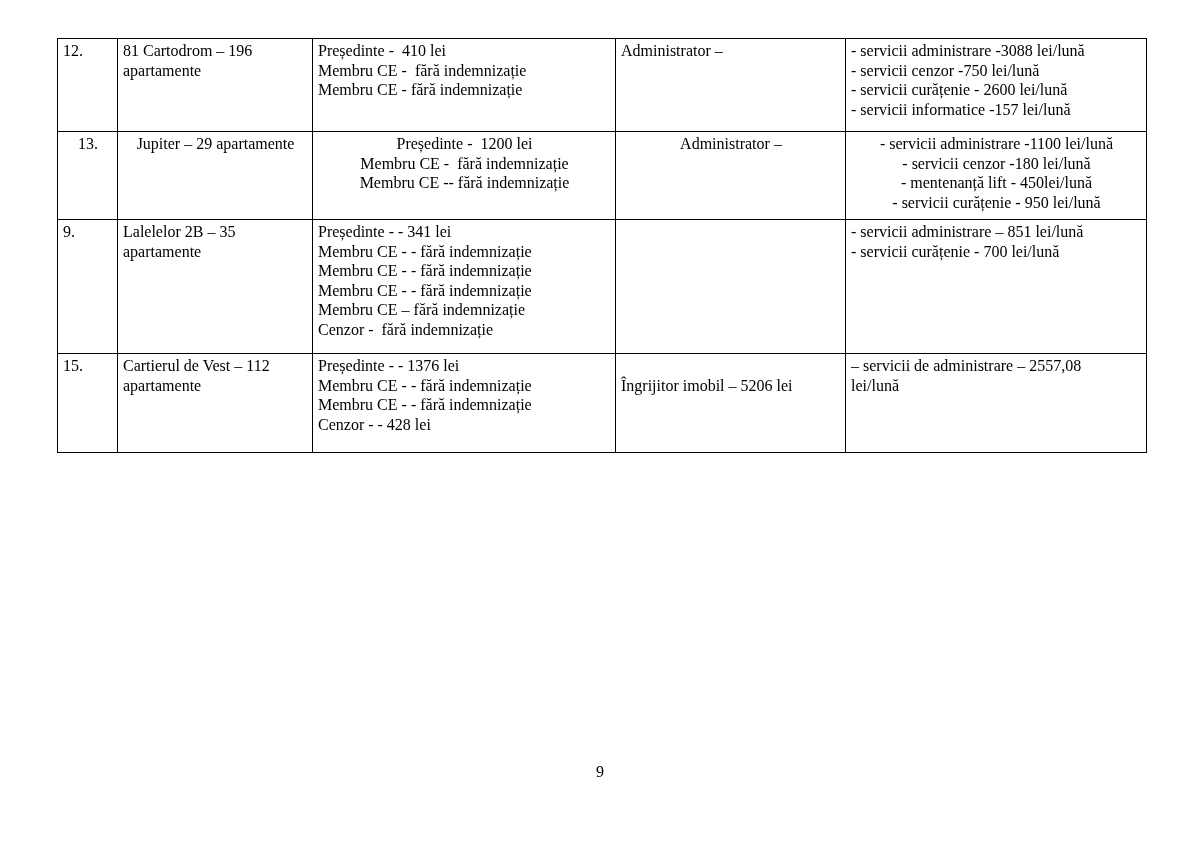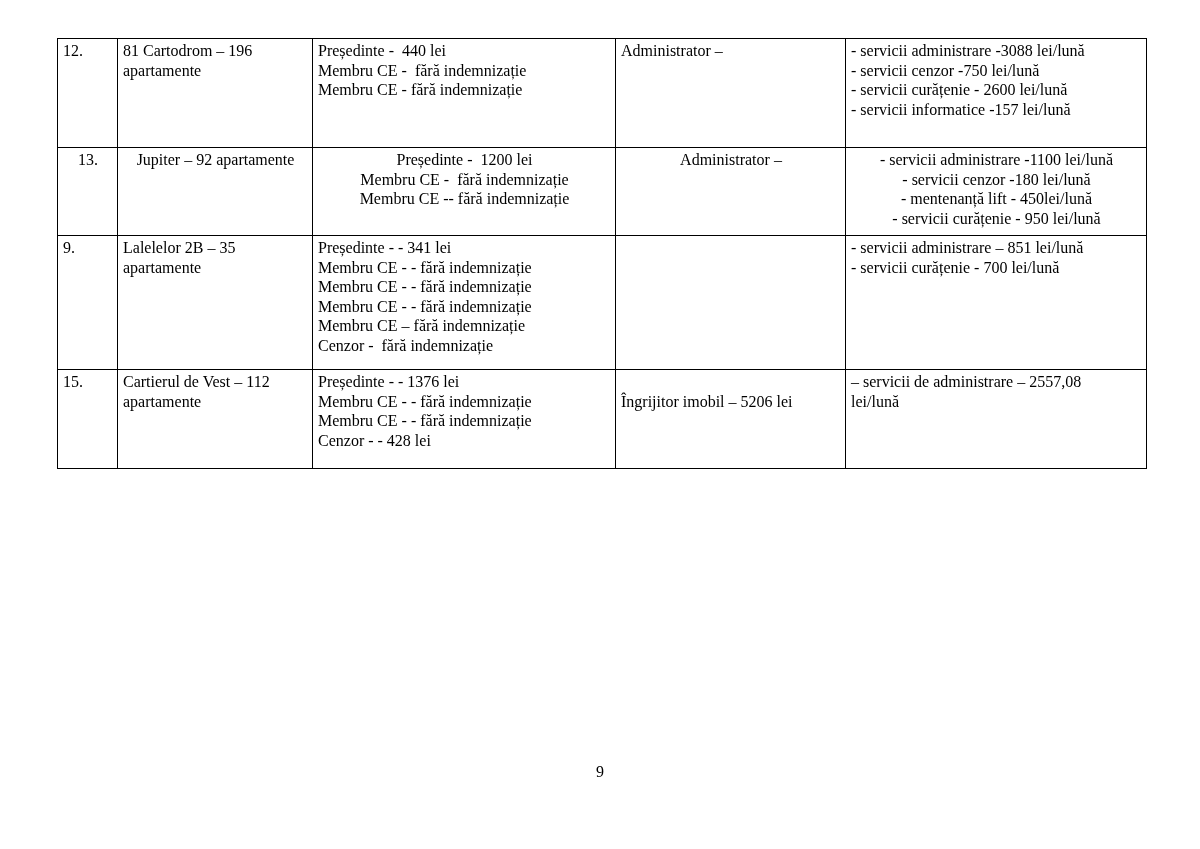--- a/index.html
+++ b/index.html
@@ -31,21 +31,21 @@
     font-size: 16px;
     line-height: 19.6px;
     white-space: pre-wrap;
     overflow: hidden;
   }
   col.c-num   { width: 60px;  }
   col.c-assoc { width: 195px; }
   col.c-lead  { width: 303px; }
   col.c-staff { width: 230px; }
   col.c-serv  { width: 301px; }
-  tr.r0 { height: 109px;  }
+  tr.r0 { height: 93px;  }
   tr.r1 { height: 88px; text-align: center;  }
   tr.r2 { height: 134px; }
   tr.r3 { height: 99px;  }
   .page-number {
     position: absolute;
     top: 763px;
     left: 0;
     width: 100%;
     text-align: center;
     font-size: 16px;
@@ -63,32 +63,32 @@
       <col class="c-assoc">
       <col class="c-lead">
       <col class="c-staff">
       <col class="c-serv">
     </colgroup>
     <tbody>
       <tr class="r0">
         <td>12.</td>
         <td>81 Cartodrom – 196
 apartamente</td>
-        <td>Președinte -  440 lei
+        <td>Președinte -  410 lei
 Membru CE -  fără indemnizație
 Membru CE - fără indemnizație</td>
         <td>Administrator –</td>
         <td>- servicii administrare -3088 lei/lună
 - servicii cenzor -750 lei/lună
 - servicii curățenie - 2600 lei/lună
 - servicii informatice -157 lei/lună</td>
       </tr>
       <tr class="r1">
         <td>13.</td>
-        <td>Jupiter – 92 apartamente</td>
+        <td>Jupiter – 29 apartamente</td>
         <td>Președinte -  1200 lei
 Membru CE -  fără indemnizație
 Membru CE -- fără indemnizație</td>
         <td>Administrator –</td>
         <td>- servicii administrare -1100 lei/lună
 - servicii cenzor -180 lei/lună
 - mentenanță lift - 450lei/lună
 - servicii curățenie - 950 lei/lună</td>
       </tr>
       <tr class="r2">

